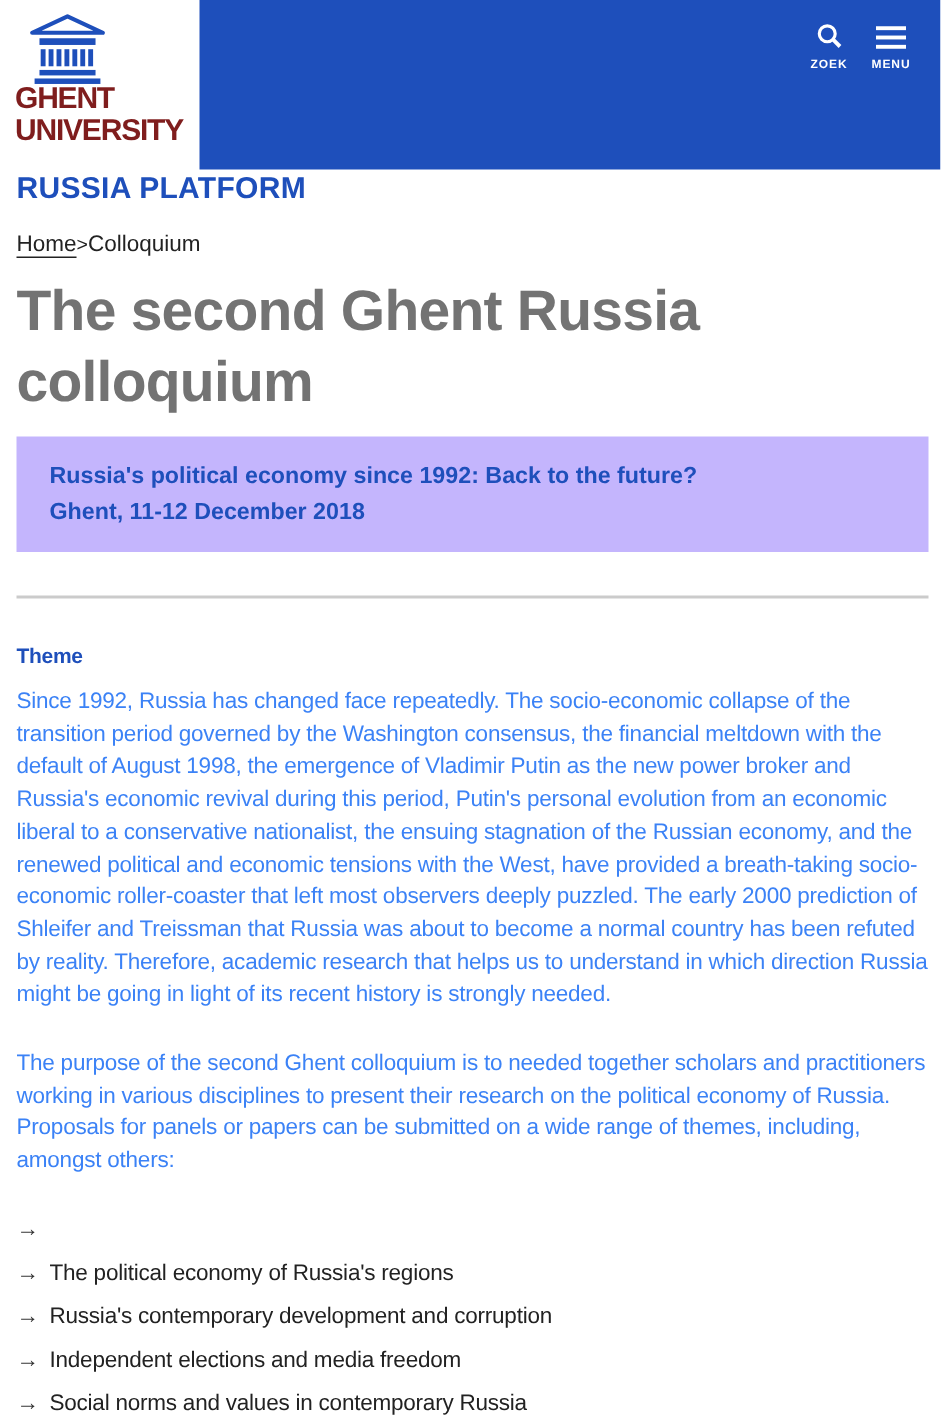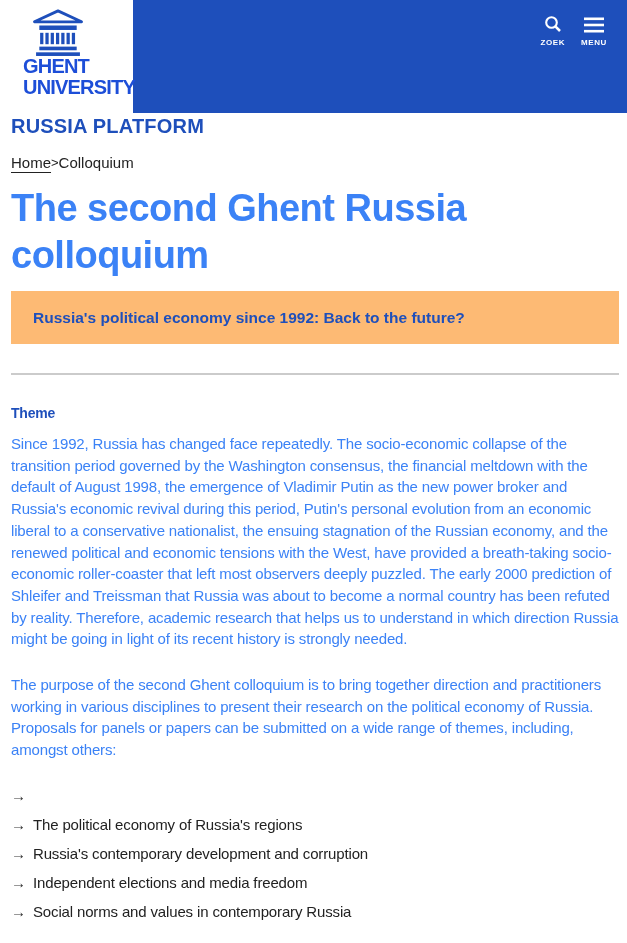--- a/index.html
+++ b/index.html
@@ -26,22 +26,22 @@
     display: flex; flex-direction: column; align-items: center;
     background: none; border: 0; padding: 0; margin: 0;
     color: #ffffff; cursor: pointer; font-family: inherit;
   }
   .header-action svg { width: 20px; height: 20px; display: block; }
   .action-label {
     font-size: 8px; font-weight: bold; letter-spacing: 0.6px; margin-top: 3px;
   }
 
   .logo {
-    position: absolute; left: 23px; top: 8px;
-    display: block; text-decoration: none; color: #1d4ed8;
+    position: absolute; left: 10px; top: 8px;
+    display: block; text-decoration: none; color: #7f1d1d;
   }
   .logo-building svg { display: block; width: 52px; height: 48px; margin-left: 9px; }
   .logo-text {
     margin-top: 5px; font-weight: bold; font-size: 20px; line-height: 21px;
     letter-spacing: -0.8px;
   }
 
   
   main { padding: 0 8px 10px 11px; }
 
@@ -55,27 +55,27 @@
     display: flex; align-items: center; 
   }
   .breadcrumb-home {
     color: #222222; text-decoration: underline; text-underline-offset: 4px;
     cursor: pointer;
   }
   .breadcrumb-sep { font-size: 13px; color: #222222; }
 
   .page-title {
     margin: 14px 0 0; max-width: 480px;
-    color: #3b82f6; font-size: 38px; line-height: 47px; font-weight: bold;
+    color: #737373; font-size: 38px; line-height: 47px; font-weight: bold;
     letter-spacing: -0.5px;
   }
 
   .highlight-box {
     margin-top: 12px;
-    background: #fdba74;
+    background: #c4b5fd;
     padding: 15px 22px 14px;
     color: #1E4FBB; font-weight: bold; font-size: 15.5px; line-height: 24px;
   }
 
   .divider { margin: 29px 0 0; border: 0; border-top: 2px solid #cbcbcb; }
 
   .section-heading {
     margin: 30px 0 12px;
     color: #1E4FBB; font-size: 14px; font-weight: bold; letter-spacing: -0.2px;
   }
@@ -150,28 +150,29 @@
   <nav class="breadcrumb">
     <a class="breadcrumb-home">Home</a>
     <span class="breadcrumb-sep">&gt;</span>
     <span class="breadcrumb-current">Colloquium</span>
   </nav>
 
   <h1 class="page-title">The second Ghent Russia colloquium</h1>
 
   <div class="highlight-box">
     <div>Russia's political economy since 1992: Back to the future?</div>
+    <div>Ghent, 11-12 December 2018</div>
   </div>
 
   <hr class="divider">
 
   <h2 class="section-heading">Theme</h2>
 
   <p class="body-par">Since 1992, Russia has changed face repeatedly. The socio-economic collapse of the transition period governed by the Washington consensus, the financial meltdown with the default of August 1998, the emergence of Vladimir Putin as the new power broker and Russia's economic revival during this period, Putin's personal evolution from an economic liberal to a conservative nationalist, the ensuing stagnation of the Russian economy, and the renewed political and economic tensions with the West, have provided a breath-taking socio-economic roller-coaster that left most observers deeply puzzled. The early 2000 prediction of Shleifer and Treissman that Russia was about to become a normal country has been refuted by reality. Therefore, academic research that helps us to understand in which direction Russia might be going in light of its recent history is strongly needed.</p>
-  <p class="body-par">The purpose of the second Ghent colloquium is to bring together direction and practitioners working in various disciplines to present their research on the political economy of Russia. Proposals for panels or papers can be submitted on a wide range of themes, including, amongst others:</p>
+  <p class="body-par">The purpose of the second Ghent colloquium is to needed together scholars and practitioners working in various disciplines to present their research on the political economy of Russia. Proposals for panels or papers can be submitted on a wide range of themes, including, amongst others:</p>
 
   <ul class="theme-list">
     <li class="theme-item">
       <span class="arrow-icon">→</span>
     </li>
     <li class="theme-item">
       <span class="arrow-icon">→</span>
       <span>The political economy of Russia's regions</span>
     </li>
     <li class="theme-item">

